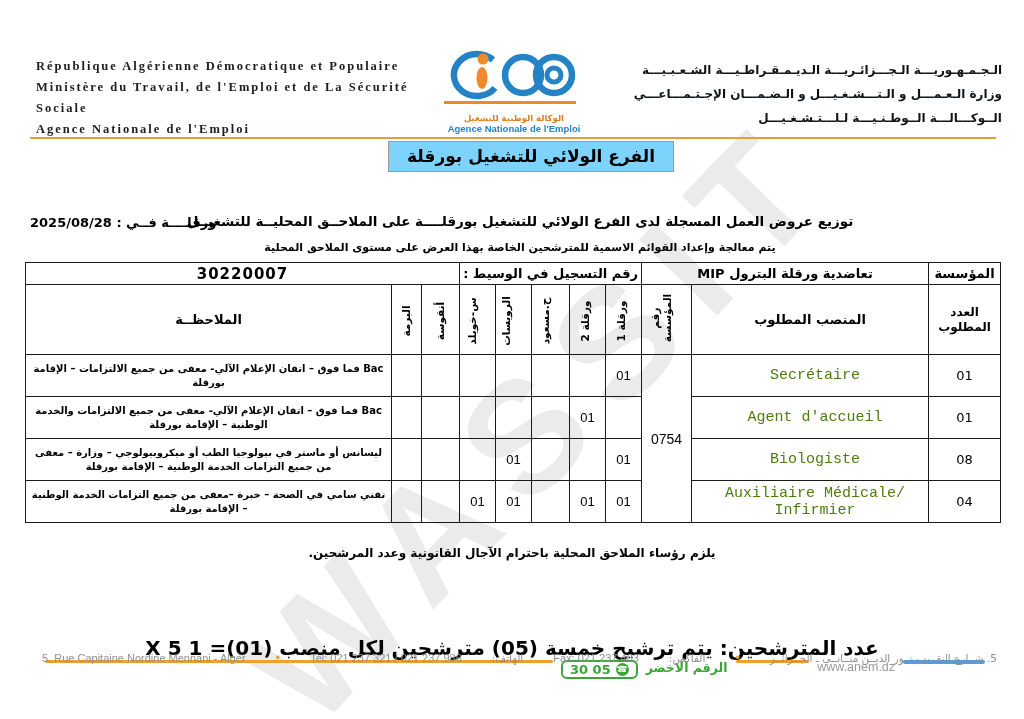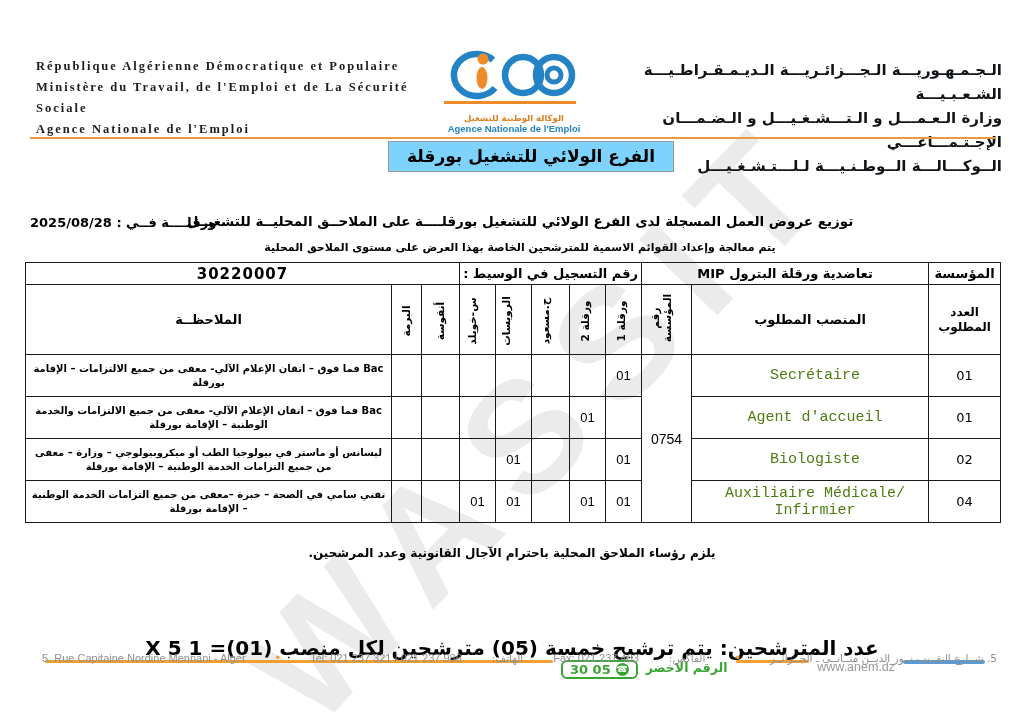--- a/index.html
+++ b/index.html
@@ -20,21 +20,21 @@
   .hdr-fr {
     position:absolute; top:56px; left:36px; width:410px; z-index:2;
     font-family:"Liberation Serif", serif; font-weight:bold;
     font-size:12.5px; letter-spacing:2px; color:#1d1d1d; line-height:21px;
   }
   .logo { position:absolute; top:48px; left:438px; width:152px; text-align:center; z-index:2; }
   .logo-ar { font-size:8.5px; font-weight:bold; color:#e07f20; margin-top:1px; }
   .logo-fr { font-family:"Liberation Sans", sans-serif; font-size:9.5px; font-weight:bold; color:#2383c4; }
   .hdr-ar {
     position:absolute; top:58px; right:22px; width:420px; z-index:2;
-    direction:rtl; text-align:right; font-weight:bold; font-size:15px;
+    direction:rtl; text-align:right; font-weight:bold; font-size:12px;
     line-height:24px; color:#101418;
   }
   .orange-rule { position:absolute; top:137px; left:30px; width:966px; height:2px; background:#e89b3c; z-index:2; }
   .title-box {
     position:absolute; top:141px; left:388px; z-index:2;
     background:#7dd3fc; border:1px solid #9a9a9a; padding:4px 18px 5px 18px;
     direction:rtl; font-weight:bold; font-size:17px; color:#000;
   }
   
   .date-line {
@@ -204,21 +204,21 @@
       <td class="val"></td>
       <td class="val">01</td>
       <td class="val"></td>
       <td class="val"></td>
       <td class="val"></td>
       <td class="val"></td>
       <td class="val"></td>
       <td class="note">Bac فما فوق – اتقان الإعلام الآلي- معفى من جميع الالتزامات والخدمة الوطنية – الإقامة بورقلة</td>
     </tr>
     <tr class="dr">
-      <td class="qty">02</td>
+      <td class="qty">08</td>
       <td class="pos">Biologiste</td>
       <td class="val">01</td>
       <td class="val"></td>
       <td class="val"></td>
       <td class="val">01</td>
       <td class="val"></td>
       <td class="val"></td>
       <td class="val"></td>
       <td class="note">ليسانس أو ماستر في بيولوجيا الطب أو ميكروبيولوجي – وزارة – معفى من جميع التزامات الخدمة الوطنية – الإقامة بورقلة</td>
     </tr>

